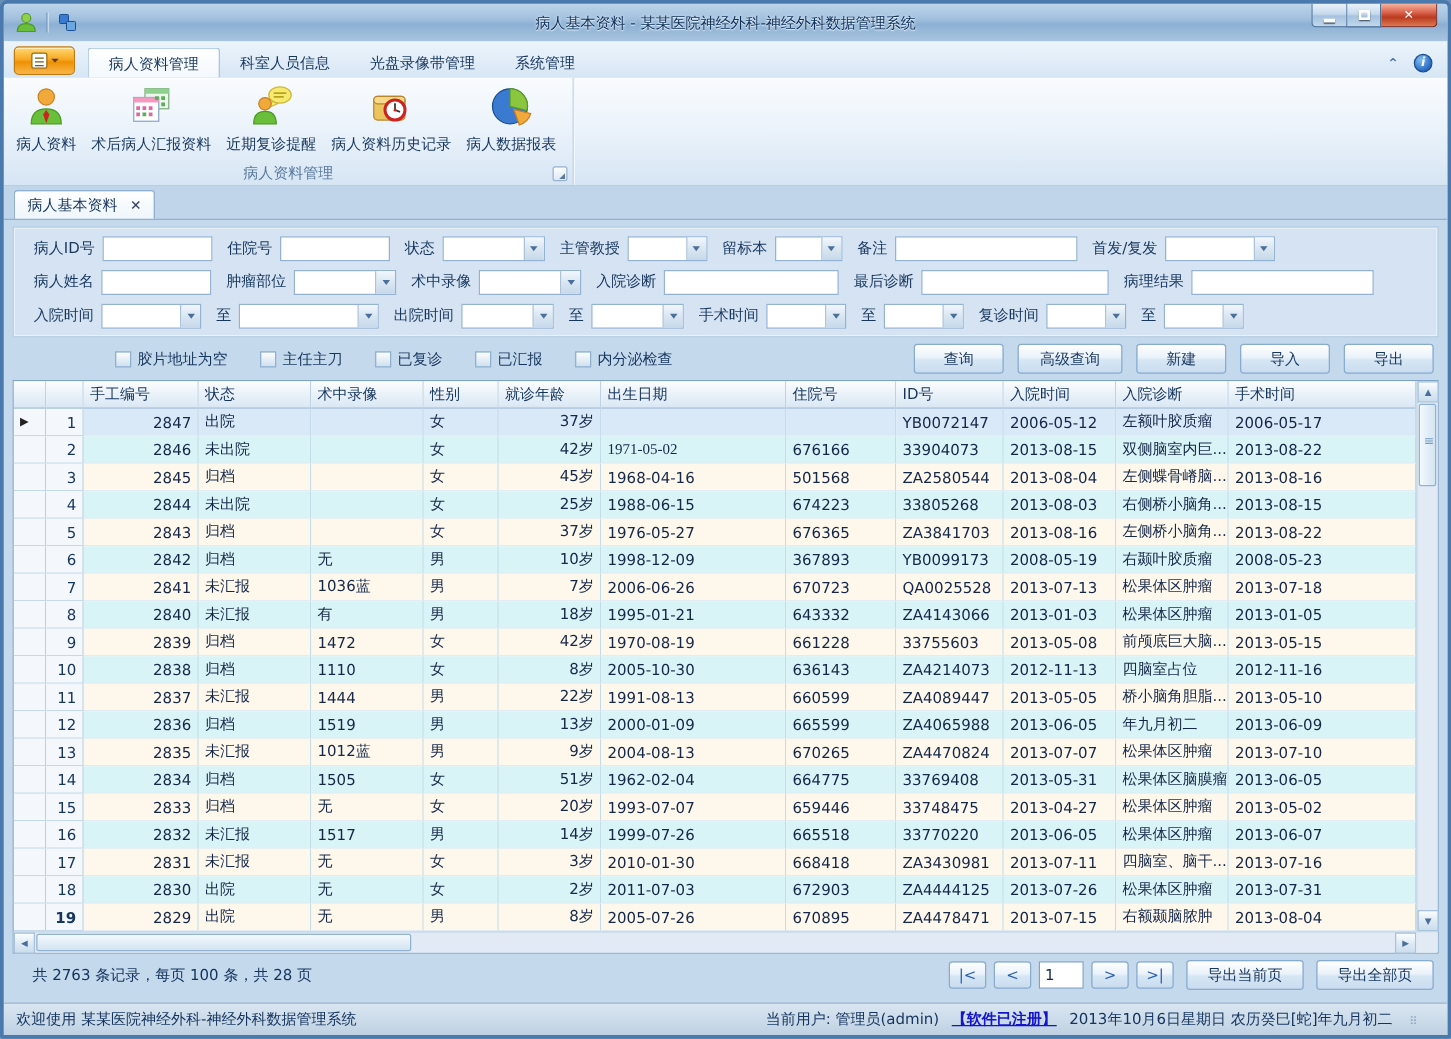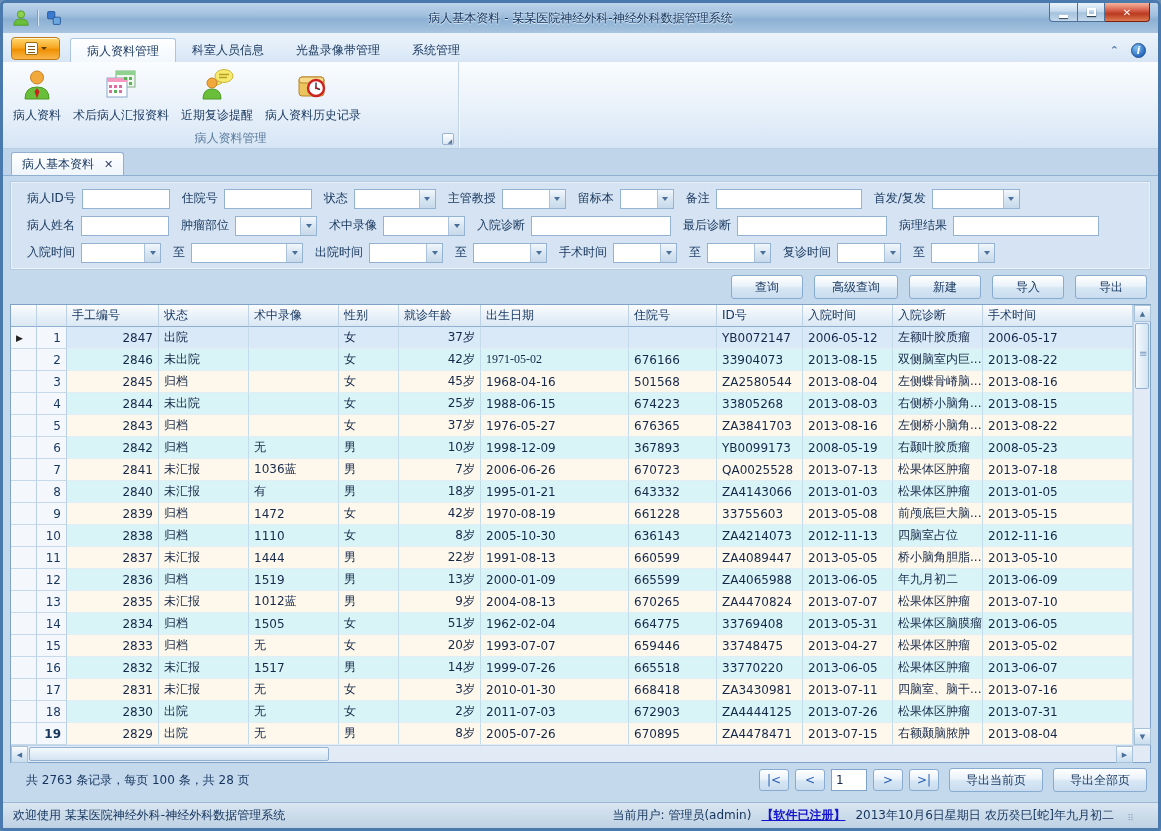--- a/index.html
+++ b/index.html
@@ -262,20 +262,28 @@
                 <rect x="3" y="9" width="25" height="6" rx="3" fill="#f6d98a" stroke="#b8862a"></rect>
                 <circle cx="20" cy="20" r="8" fill="#fff" stroke="#cc2222" stroke-width="2.4"></circle>
                 <g stroke="#333" stroke-width="1.4">
                   <line x1="20" y1="20" x2="20" y2="14.5"></line>
                   <line x1="20" y1="20" x2="24" y2="21.5"></line>
                 </g>
                 <circle cx="20" cy="20" r="1.2" fill="#cc2222"></circle>
               </svg></span>
             <span class="rlabel">病人资料历史记录</span>
           </div>
+          <div class="rbtn">
+            <span><svg class="ric" viewBox="0 0 34 34">
+                <circle cx="16" cy="17" r="14" fill="#3a7ad0" stroke="#1c4f92"></circle>
+                <path d="M16 17 L16 3 A14 14 0 0 1 29.6 20.4 Z" fill="#8bc63f" stroke="#5a9a22"></path>
+                <path d="M17.5 18.5 L31.1 21.9 A14 14 0 0 1 22 31 Z" fill="#f2a93b" stroke="#c97f1f" transform="translate(1.5 1)"></path>
+              </svg></span>
+            <span class="rlabel">病人数据报表</span>
+          </div>
         </div>
       <div class="rgroup-footer">
         <span class="rgroup-label">病人资料管理</span>
         <span class="launcher"></span>
       </div>
     </div>
   </div>
 
   <div class="docbar">
     <div class="doctab">
@@ -373,20 +381,42 @@
           </span>
           <span class="flabel">至</span>
           <span class="fselect" style="width: 64px;">
             <span class="sfill"></span>
             <span class="sbtn"></span>
           </span>
         </div>
       </div>
 
     <div class="toolbar-row">
+      <div class="checks" id="checks">
+          <label class="chk">
+            <span class="box"></span>
+            <span>胶片地址为空</span>
+          </label>
+          <label class="chk">
+            <span class="box"></span>
+            <span>主任主刀</span>
+          </label>
+          <label class="chk">
+            <span class="box"></span>
+            <span>已复诊</span>
+          </label>
+          <label class="chk">
+            <span class="box"></span>
+            <span>已汇报</span>
+          </label>
+          <label class="chk">
+            <span class="box"></span>
+            <span>内分泌检查</span>
+          </label>
+        </div>
       <div class="actions" id="actions">
           <div class="abtn">查询</div>
           <div class="abtn wide">高级查询</div>
           <div class="abtn">新建</div>
           <div class="abtn">导入</div>
           <div class="abtn">导出</div>
         </div>
     </div>
 
     <div class="grid-wrap">

